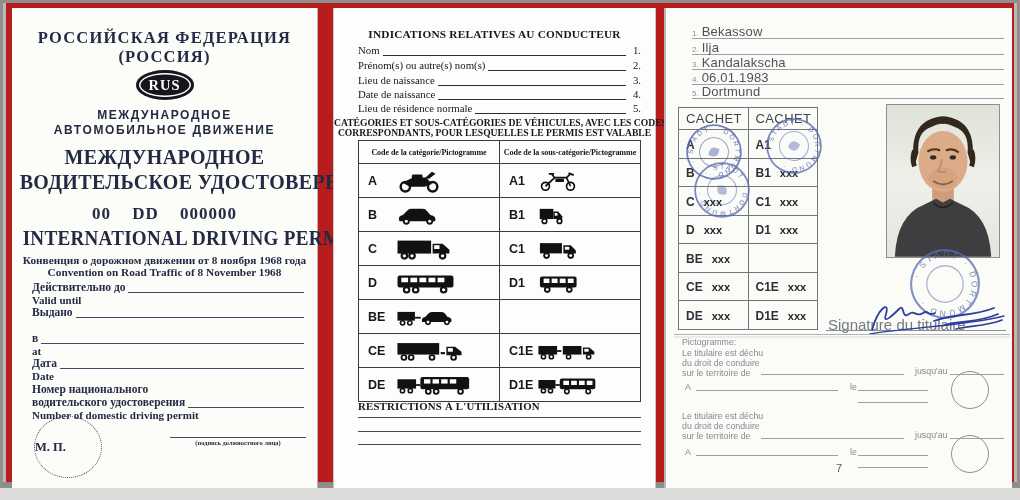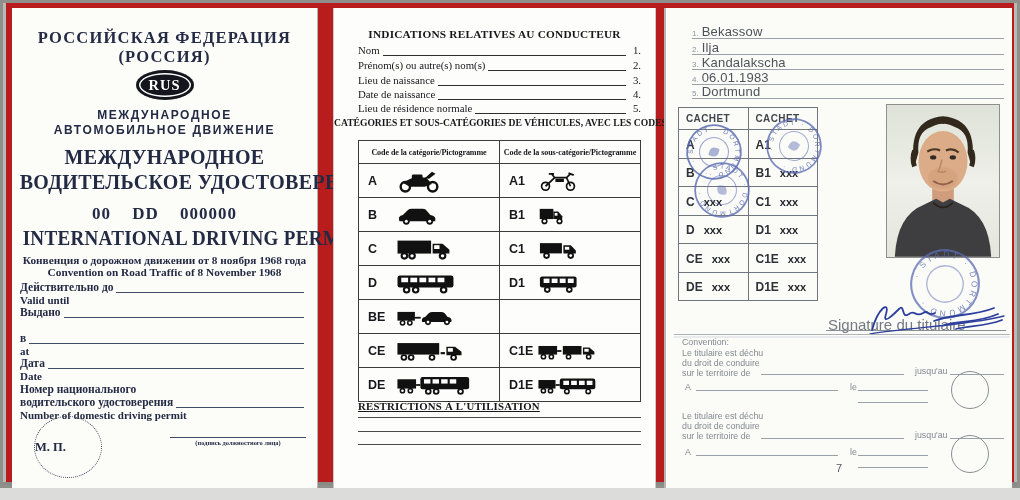--- a/index.html
+++ b/index.html
@@ -20,21 +20,21 @@
   .c-country{font-weight:700;font-size:16.5px;letter-spacing:1.2px;}
   .badge{position:absolute;left:50%;transform:translateX(-50%);top:62px;width:58px;height:30px;border-radius:50%;
     background:#15151d;display:flex;align-items:center;justify-content:center;
     box-shadow:inset 0 0 0 3px #15151d, inset 0 0 0 4.5px #ffffff;}
   .badge span{color:#fff;font-weight:700;font-size:14.5px;letter-spacing:1px;}
   .c-move{font-family:"Liberation Sans",sans-serif;font-weight:700;font-size:12px;letter-spacing:1.6px;}
   .c-title-ru{font-weight:700;font-size:21px;letter-spacing:.4px;transform:scaleX(.95);transform-origin:center;white-space:nowrap;}
   .c-serial{font-weight:700;font-size:17px;word-spacing:16px;letter-spacing:1px;}
   .c-title-en{font-weight:700;font-size:20.5px;transform:scaleX(.93);transform-origin:center;white-space:nowrap;letter-spacing:.3px;}
   .c-conv{font-weight:600;font-size:11.3px;white-space:nowrap;}
-  .c-field{position:absolute;left:8px;right:13px;}
+  .c-field{position:absolute;left:20px;right:13px;}
   .c-frow{display:flex;align-items:flex-end;}
   .c-lbl{font-weight:600;font-size:11.5px;white-space:nowrap;line-height:12px;}
   .c-line{flex:1;border-bottom:1.2px solid #434a63;margin-left:3px;}
   .c-en{font-weight:600;font-size:11px;line-height:12px;margin-top:1px;}
   .seal-circle{position:absolute;left:22px;top:408px;width:68px;height:62px;border:1.6px dotted #3d445e;border-radius:50%;
     display:flex;align-items:center;justify-content:flex-start;}
   .seal-circle span{font-weight:700;font-size:12.5px;}
   .off-sig-line{position:absolute;left:158px;width:136px;top:429px;border-top:1.2px solid #434a63;}
   .off-sig-cap{position:absolute;left:148px;width:156px;top:431px;text-align:center;font-size:6.4px;font-weight:600;}
 
@@ -44,30 +44,30 @@
   .f-lbl{font-size:10.8px;white-space:nowrap;line-height:12px;}
   .f-line{flex:1;border-bottom:1.1px solid #2e2e2c;margin-left:3px;}
   .f-num{width:15px;text-align:right;font-size:10.8px;line-height:12px;}
   .cat-head{font-weight:700;font-size:9.6px;white-space:nowrap;}
   .cat-table{position:absolute;left:24px;top:132px;width:283px;border-collapse:collapse;table-layout:fixed;}
   .cat-table td{border:1.4px solid #3c3c3a;padding:0;}
   .cat-th{height:23px;text-align:center;font-weight:700;font-size:8.1px;letter-spacing:-.1px;}
   .cat-cell{display:flex;align-items:center;height:33px;}
   .cat-code{width:28px;margin-left:9px;font-family:"Liberation Sans",sans-serif;font-weight:700;font-size:12.5px;}
   .cat-cell svg{display:block;}
-  .restr{position:absolute;left:24px;top:392px;font-weight:700;font-size:10.8px;letter-spacing:.2px;text-decoration:underline;}
+  .restr{position:absolute;left:24px;top:392px;font-weight:700;font-size:10.8px;letter-spacing:.2px;}
   .r-line{position:absolute;left:24px;width:283px;border-top:1.4px solid #4a4a48;}
 
   
   .h-row{position:absolute;left:26px;right:8px;display:flex;align-items:flex-end;border-bottom:1px solid #9aa0a8;height:15px;}
   .h-num{font-size:8px;color:#8d939c;line-height:9px;}
   .h-val{font-size:13px;color:#4e535a;line-height:13px;margin-left:3px;letter-spacing:.2px;text-align:center;}
   .cachet-table{position:absolute;left:12px;top:99px;width:140px;border-collapse:collapse;table-layout:fixed;}
   .cachet-table td{border:1px solid #71767e;padding:0 0 0 7px;vertical-align:middle;}
-  .cachet-th{height:22px;font-weight:700;font-size:10px;color:#41454b;letter-spacing:.4px;}
+  .cachet-th{height:22px;font-weight:400;font-size:13px;color:#41454b;letter-spacing:.4px;}
   .cachet-td{height:28.5px;}
   .cc-code{font-weight:700;font-size:12px;color:#2e3238;}
   .cc-mark{font-weight:700;font-size:11px;color:#23262b;margin-left:9px;text-align:center;}
   .photo{position:absolute;left:220px;top:96px;width:114px;height:154px;border:1px solid #8e8e8a;background:#e8e8e2;}
   .stamp{position:absolute;pointer-events:none;}
   .sig-label{position:absolute;left:162px;top:308px;font-size:15px;color:#747a81;}
   .sig-line{position:absolute;left:160px;width:180px;top:322px;border-top:1px solid #8a8f96;}
   .sig-svg{position:absolute;left:198px;top:286px;width:146px;height:46px;}
   .sep-line{position:absolute;left:8px;width:336px;top:326px;border-top:1.6px solid #aeb3b9;box-shadow:0 2.5px 0 #d7dadd;}
   .ex-txt{position:absolute;font-size:8.8px;color:#84898f;line-height:10px;white-space:nowrap;}
@@ -161,20 +161,21 @@
         <span class="f-line"></span>
         <span class="f-num">4.</span>
       </div>
     <div class="f-row" style="top:94px">
         <span class="f-lbl">Lieu de résidence normale</span>
         <span class="f-line"></span>
         <span class="f-num">5.</span>
       </div>
 
     <div class="ctr cat-head" style="top:109px">CATÉGORIES ET SOUS-CATÉGORIES DE VÉHICULES, AVEC LES CODES</div>
+    <div class="ctr cat-head" style="top:119px">CORRESPONDANTS, POUR LESQUELLES LE PERMIS EST VALABLE</div>
 
     <table class="cat-table">
       <tbody>
           <tr>
         <td class="cat-th">Code de la catégorie/Pictogramme</td>
         <td class="cat-th">Code de la sous-catégorie/Pictogramme</td>
       </tr>
       <tr>
         <td>
               <div class="cat-cell">
@@ -454,20 +455,24 @@
         <td class="cachet-td"><span class="cc-code">B</span><span class="cc-mark"></span></td>
         <td class="cachet-td"><span class="cc-code">B1</span><span class="cc-mark">xxx</span></td>
       </tr>
       <tr>
         <td class="cachet-td"><span class="cc-code">C</span><span class="cc-mark">xxx</span></td>
         <td class="cachet-td"><span class="cc-code">C1</span><span class="cc-mark">xxx</span></td>
       </tr>
       <tr>
         <td class="cachet-td"><span class="cc-code">D</span><span class="cc-mark">xxx</span></td>
         <td class="cachet-td"><span class="cc-code">D1</span><span class="cc-mark">xxx</span></td>
+      </tr>
+      <tr>
+        <td class="cachet-td"><span class="cc-code">BE</span><span class="cc-mark">xxx</span></td>
+        <td class="cachet-td"><span class="cc-code"></span><span class="cc-mark"></span></td>
       </tr>
       <tr>
         <td class="cachet-td"><span class="cc-code">CE</span><span class="cc-mark">xxx</span></td>
         <td class="cachet-td"><span class="cc-code">C1E</span><span class="cc-mark">xxx</span></td>
       </tr>
       <tr>
         <td class="cachet-td"><span class="cc-code">DE</span><span class="cc-mark">xxx</span></td>
         <td class="cachet-td"><span class="cc-code">D1E</span><span class="cc-mark">xxx</span></td>
       </tr>
     </tbody>
@@ -539,21 +544,21 @@
         <path d="M8 36 C14 14 26 6 22 20 C18 32 30 20 35 15 C41 9 37 26 45 20 C51 15 51 24 59 19 C65 15 63 23 71 19"></path>
         <path d="M70 27 C90 19 108 23 130 14"></path>
         <path d="M80 31 C98 26 114 29 134 20"></path>
         <path d="M92 35 C106 31 120 33 138 26"></path>
         <path d="M6 40 C48 33 100 32 140 22" stroke-width="1.3"></path>
       </g>
     </svg>
 
     <div class="sep-line"></div>
 
-    <div class="ex-txt" style="left:16px;top:329px">Convention:</div>
+    <div class="ex-txt" style="left:16px;top:329px">Pictogramme:</div>
     <div class="ex-txt" style="left:16px;top:340px">Le titulaire est déchu</div>
     <div class="ex-txt" style="left:16px;top:350px">du droit de conduire</div>
     <div class="ex-txt" style="left:16px;top:360px">sur le territoire de</div>
     <div class="ex-line" style="left:95px;top:366px;width:143px"></div>
     <div class="ex-txt" style="left:249px;top:358px">jusqu'au</div>
     <div class="ex-line" style="left:284px;top:366px;width:54px"></div>
     <div class="ex-txt" style="left:19px;top:374px">A</div>
     <div class="ex-line" style="left:30px;top:382px;width:142px"></div>
     <div class="ex-txt" style="left:184px;top:374px">le</div>
     <div class="ex-line" style="left:192px;top:382px;width:70px"></div>

